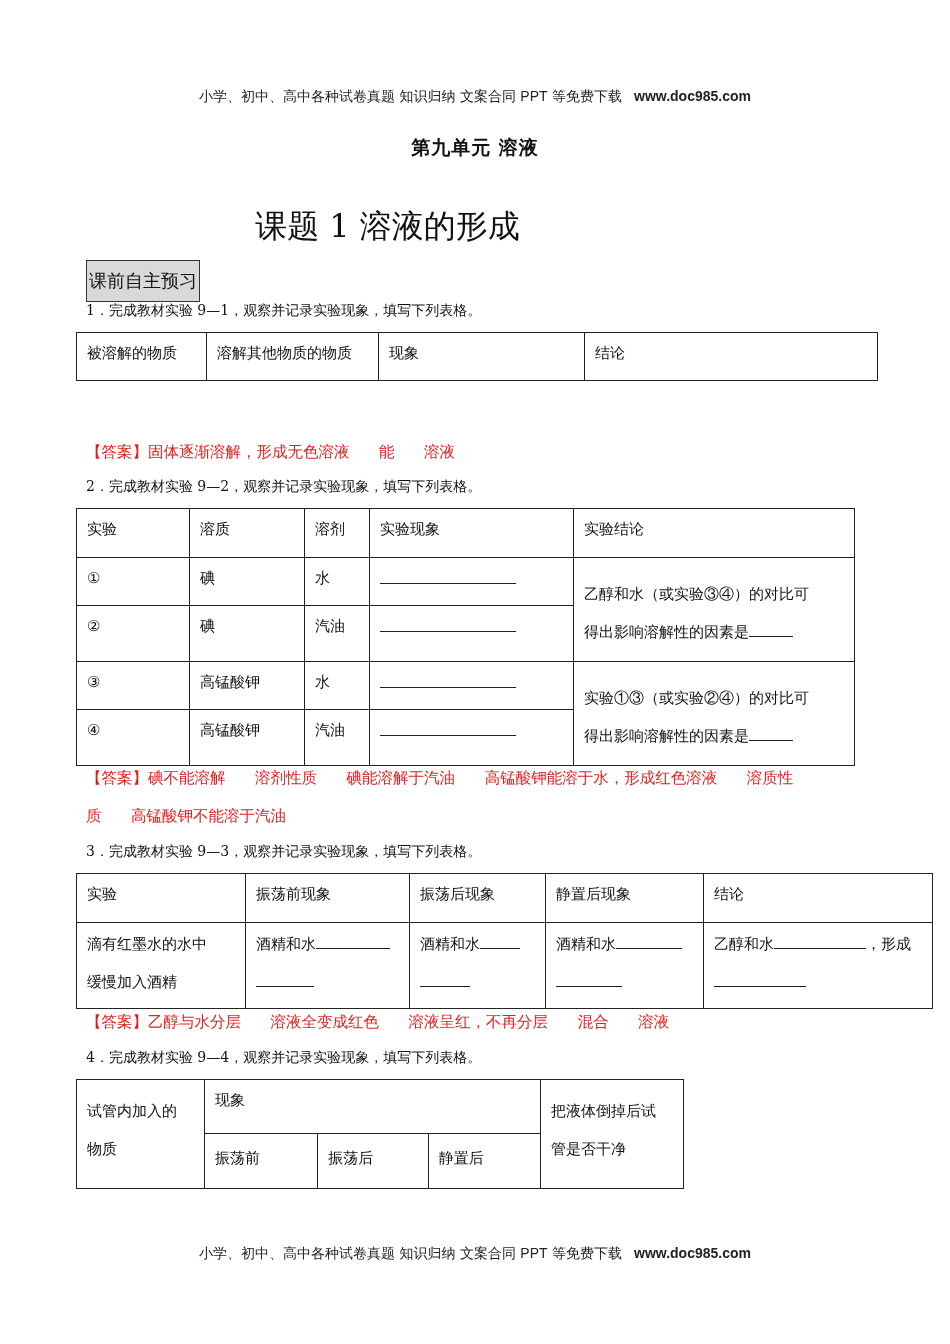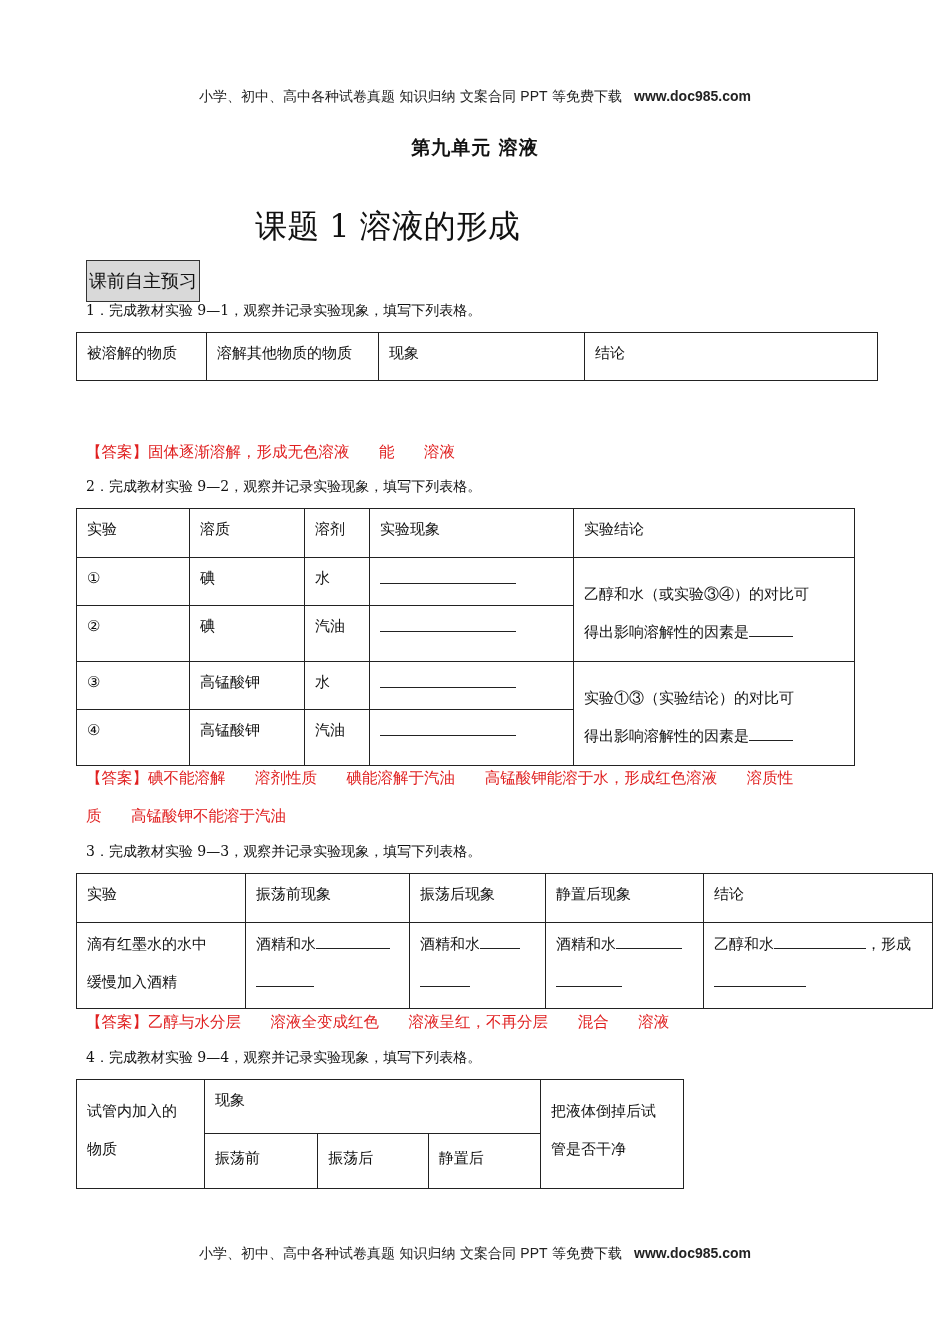--- a/index.html
+++ b/index.html
@@ -141,21 +141,21 @@
     <td>碘</td>
     <td>汽油</td>
     <td><span class="blank" style="width:136px;"></span></td>
   </tr>
   <tr style="height:48px;">
     <td>③</td>
     <td>高锰酸钾</td>
     <td>水</td>
     <td><span class="blank" style="width:136px;"></span></td>
     <td rowspan="2" class="conc2">
-      <div>实验①③（实验结论）的对比可</div>
+      <div>实验①③（或实验②④）的对比可</div>
       <div><span>得出影响溶解性的因素是</span><span class="blank" style="width:44px;"></span></div>
     </td>
   </tr>
   <tr style="height:56px;">
     <td>④</td>
     <td>高锰酸钾</td>
     <td>汽油</td>
     <td><span class="blank" style="width:136px;"></span></td>
   </tr>
 </tbody>

